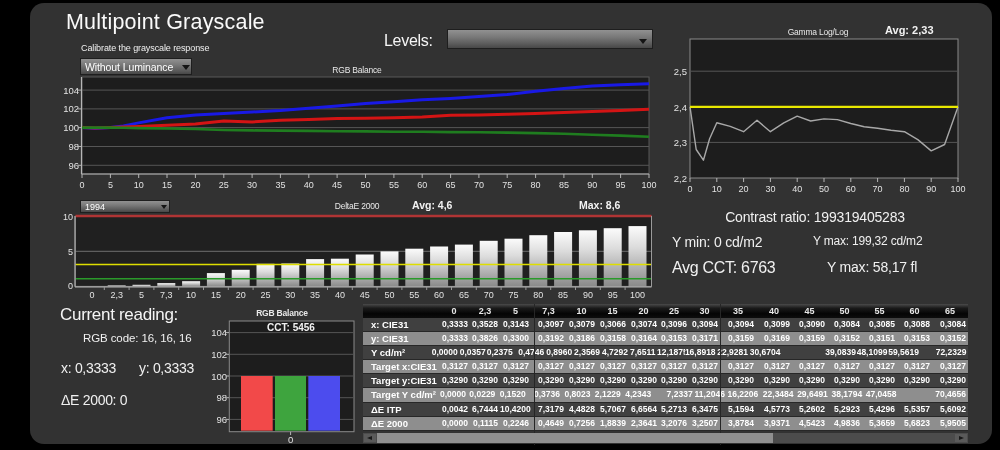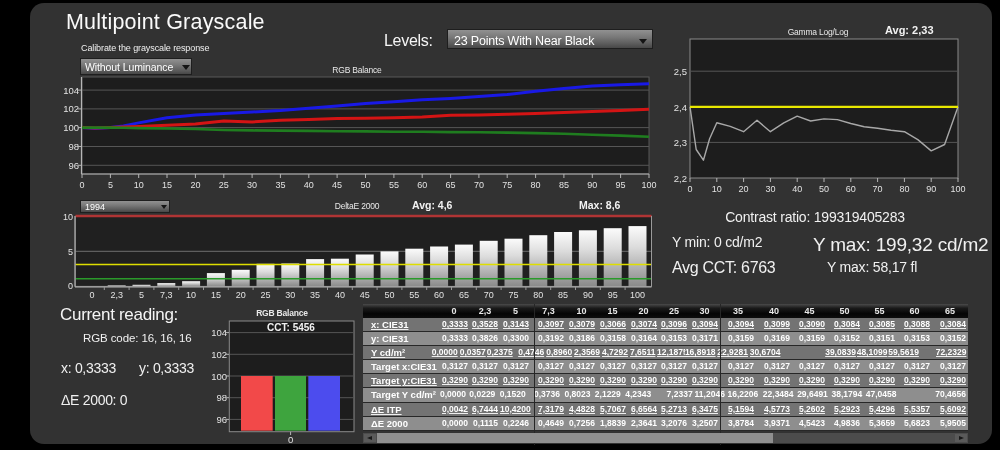--- a/index.html
+++ b/index.html
@@ -20,21 +20,20 @@
 <div class="abs" style="left:66px;top:10px;font-size:21.5px;color:#fafafa;letter-spacing:0.2px;">Multipoint Grayscale</div>
 <div class="abs" style="left:81px;top:43px;font-size:9px;letter-spacing:-0.1px;color:#f0f0f0;">Calibrate the grayscale response</div>
 
 <div class="abs ddown" style="left:80px;top:58px;width:112px;height:17px;">
   <div class="abs" style="left:4px;top:2px;font-size:10.5px;letter-spacing:-0.1px;">Without Luminance</div>
   <div class="ddarrow" style="left:101px;top:6px;"></div>
 </div>
 
 <div class="abs" style="left:384px;top:32px;font-size:16px;letter-spacing:-0.3px;color:#f5f5f5;">Levels:</div>
 <div class="abs ddown" style="left:447px;top:29px;width:206px;height:20px;">
-  <div class="abs" style="left:6px;top:4px;font-size:12.5px;letter-spacing:-0.2px;">23 Points With Near Black</div>
   <div class="ddarrow" style="left:191px;top:9px;"></div>
 </div>
 
 <svg class="abs" style="left:60px;top:60px;" width="610" height="135" viewBox="0 0 610 135">
   <rect x="22" y="17" width="567" height="97" fill="#1d1d1d" stroke="#585858" stroke-width="1"></rect>
   <text x="297" y="13" text-anchor="middle" font-size="8.5" letter-spacing="-0.2" fill="#e8e8e8">RGB Balance</text>
   <g stroke="#565656" stroke-width="1">
     <line x1="22" y1="30.1" x2="589" y2="30.1"></line>
     <line x1="22" y1="48.9" x2="589" y2="48.9"></line>
     <line x1="22" y1="67.6" x2="589" y2="67.6"></line>
@@ -253,21 +252,21 @@
   </g>
 </svg>
 
 <div class="abs ddown" style="left:80px;top:200px;width:90px;height:13px;">
   <div class="abs" style="left:4px;top:0px;font-size:9px;line-height:13px;">1994</div>
   <div class="ddarrow" style="left:76px;top:4px;border-left-width:3.5px;border-right-width:3.5px;border-top-width:4.5px;margin-left:4px;"></div>
 </div>
 
 <div class="abs" style="left:665px;top:209px;width:300px;text-align:center;font-size:14px;letter-spacing:-0.2px;color:#f0f0f0;">Contrast ratio: 199319405283</div>
 <div class="abs" style="left:672px;top:234px;font-size:14px;letter-spacing:-0.2px;color:#f0f0f0;">Y min: 0 cd/m2</div>
-<div class="abs" style="left:813px;top:234px;font-size:19px;letter-spacing:-0.2px;color:#f0f0f0;">Y max: 199,32 cd/m2</div>
+<div class="abs" style="left:813px;top:234px;font-size:12px;letter-spacing:-0.2px;color:#f0f0f0;">Y max: 199,32 cd/m2</div>
 <div class="abs" style="left:672px;top:259px;font-size:16px;letter-spacing:-0.3px;color:#f0f0f0;">Avg CCT: 6763</div>
 <div class="abs" style="left:827px;top:259px;font-size:14px;letter-spacing:-0.2px;color:#f0f0f0;">Y max: 58,17 fl</div>
 
 <div class="abs" style="left:60px;top:305px;font-size:17px;letter-spacing:-0.3px;color:#f5f5f5;">Current reading:</div>
 <div class="abs" style="left:83px;top:332px;font-size:11.5px;letter-spacing:-0.1px;color:#f0f0f0;">RGB code: 16, 16, 16</div>
 <div class="abs" style="left:61px;top:360px;font-size:14px;letter-spacing:-0.3px;color:#f0f0f0;">x: 0,3333</div>
 <div class="abs" style="left:139px;top:360px;font-size:14px;letter-spacing:-0.3px;color:#f0f0f0;">y: 0,3333</div>
 <div class="abs" style="left:61px;top:392px;font-size:14px;letter-spacing:-0.3px;color:#f0f0f0;">ΔE 2000: 0</div>
 
 <svg class="abs" style="left:200px;top:300px;" width="170" height="148" viewBox="0 0 170 148">
@@ -300,21 +299,21 @@
     <line x1="90.6" y1="131.7" x2="90.6" y2="135"></line>
   </g>
   <text x="90.6" y="142.5" text-anchor="middle" font-size="9.5" fill="#e2e2e2">0</text>
 </svg>
 
 <style>
   #tbl .trow{display:flex;height:14.1px;box-sizing:border-box;border-bottom:1px solid #272727;}
   #tbl .thead{height:14px;background:linear-gradient(180deg,#4a4a4a 0%,#1a1a1a 30%,#050505 70%,#0d0d0d 100%);
               border-bottom:none;}
   #tbl .thead .c{color:#e8e8e8;font-weight:bold;font-size:9px;line-height:14px;}
-  #tbl .dark{background:#737373;text-decoration:underline;}
+  #tbl .dark{background:#404040;}
   #tbl .gray{background:#8e8e8e;}
   #tbl .c{overflow:hidden;white-space:nowrap;box-sizing:border-box;}
   #tbl .lbl{width:75px;font-weight:bold;font-size:9.5px;color:#fff;padding-left:8px;line-height:13px;}
   #tbl .v{font-weight:bold;font-size:8.5px;color:#fff;text-align:right;padding-right:2px;line-height:13px;}
 </style>
 
 <div class="abs" id="tbl" style="left:363px;top:304px;width:605px;">
   <div class="trow thead">
     <div class="c lbl"></div>
     <div class="c" style="width:32px;text-align:center;">0</div>

